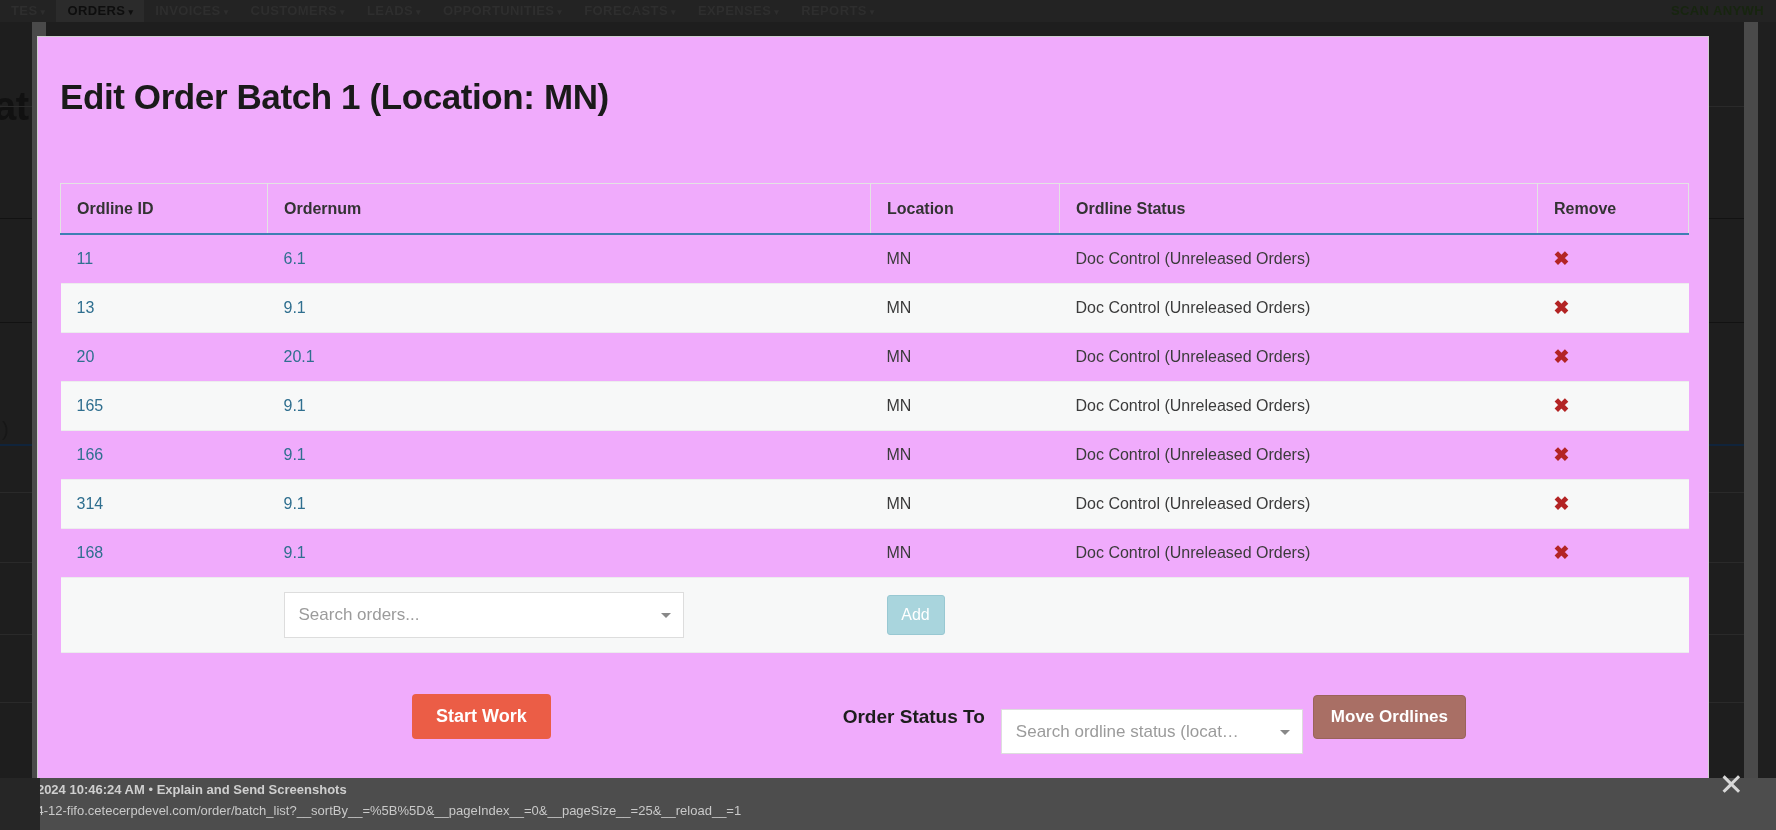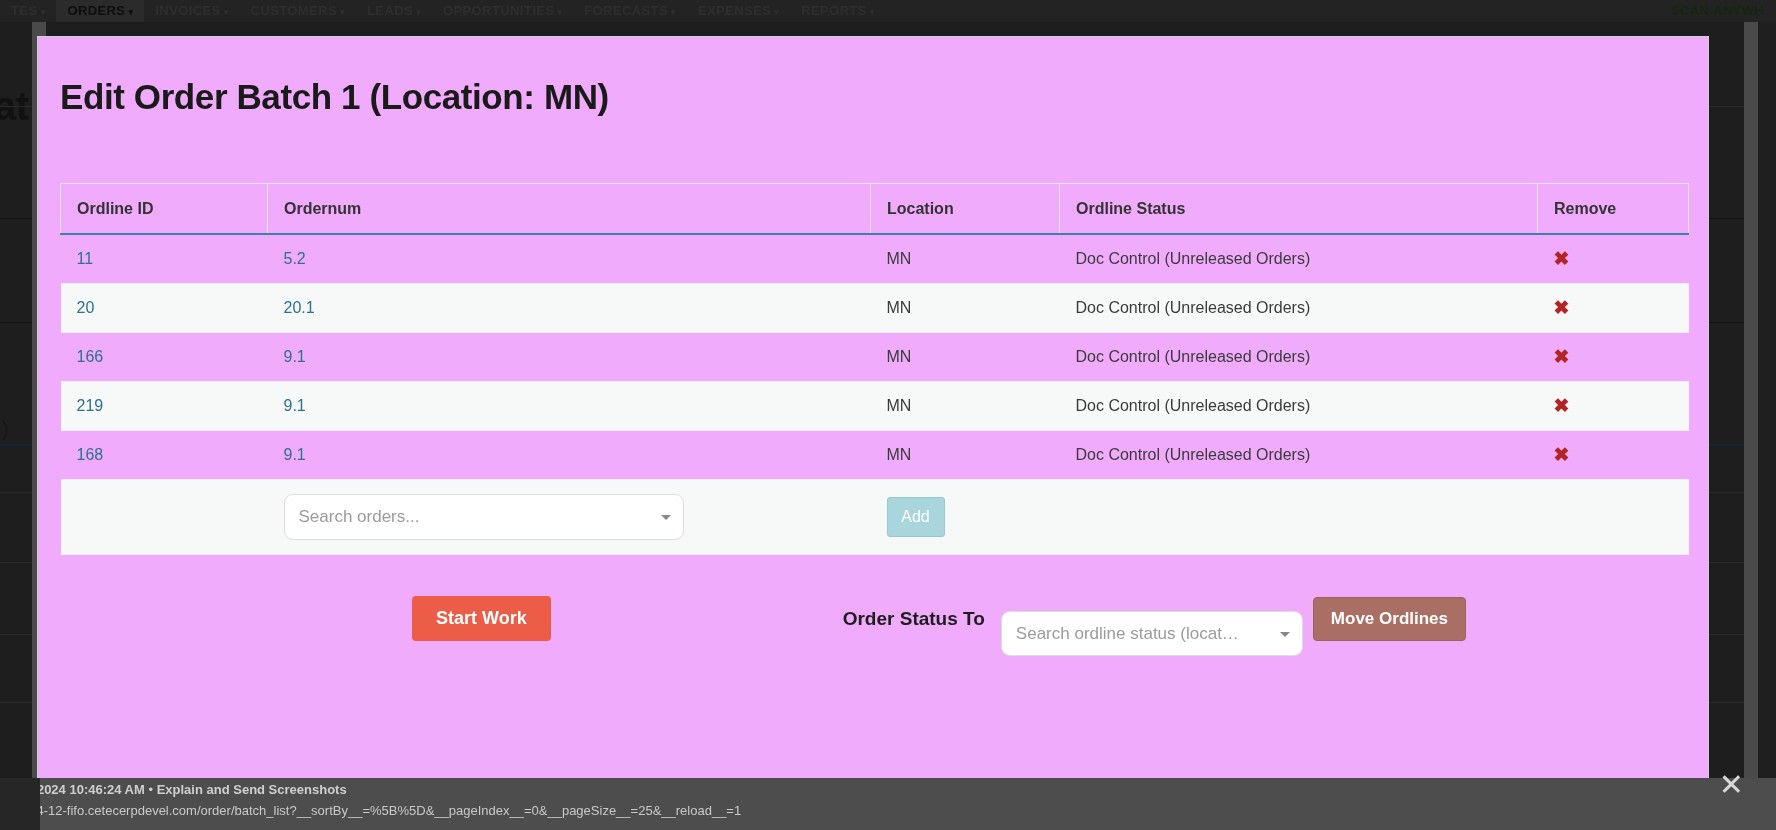--- a/index.html
+++ b/index.html
@@ -168,21 +168,21 @@
   }
 
   
   .addrow td { padding: 14px 16px 18px 16px; border-bottom: 1px solid #eceded; }
   .select2 {
     position: relative;
     width: 400px;
     height: 46px;
     border: 1px solid #ddd;
     background: #fff;
-    border-radius: 9px;
+    border-radius: 0;
     display: flex;
     align-items: center;
     cursor: pointer;
   }
   .select2 .ph {
     font-size: 17px;
     color: #9b9b9b;
     padding-left: 14px;
     white-space: nowrap;
     overflow: hidden;
@@ -348,41 +348,55 @@
             <th>Ordline ID</th>
             <th>Ordernum</th>
             <th>Location</th>
             <th>Ordline Status</th>
             <th>Remove</th>
           </tr>
         </thead>
         <tbody>
           <tr>
             <td><a class="cell-link" href="#">11</a></td>
-            <td><a class="cell-link" href="#">5.2</a></td>
+            <td><a class="cell-link" href="#">6.1</a></td>
+            <td>MN</td>
+            <td>Doc Control (Unreleased Orders)</td>
+            <td><span class="x-icon">✖</span></td>
+          </tr>
+          <tr>
+            <td><a class="cell-link" href="#">13</a></td>
+            <td><a class="cell-link" href="#">9.1</a></td>
             <td>MN</td>
             <td>Doc Control (Unreleased Orders)</td>
             <td><span class="x-icon">✖</span></td>
           </tr>
           <tr>
             <td><a class="cell-link" href="#">20</a></td>
             <td><a class="cell-link" href="#">20.1</a></td>
             <td>MN</td>
             <td>Doc Control (Unreleased Orders)</td>
             <td><span class="x-icon">✖</span></td>
           </tr>
           <tr>
+            <td><a class="cell-link" href="#">165</a></td>
+            <td><a class="cell-link" href="#">9.1</a></td>
+            <td>MN</td>
+            <td>Doc Control (Unreleased Orders)</td>
+            <td><span class="x-icon">✖</span></td>
+          </tr>
+          <tr>
             <td><a class="cell-link" href="#">166</a></td>
             <td><a class="cell-link" href="#">9.1</a></td>
             <td>MN</td>
             <td>Doc Control (Unreleased Orders)</td>
             <td><span class="x-icon">✖</span></td>
           </tr>
           <tr>
-            <td><a class="cell-link" href="#">219</a></td>
+            <td><a class="cell-link" href="#">314</a></td>
             <td><a class="cell-link" href="#">9.1</a></td>
             <td>MN</td>
             <td>Doc Control (Unreleased Orders)</td>
             <td><span class="x-icon">✖</span></td>
           </tr>
           <tr>
             <td><a class="cell-link" href="#">168</a></td>
             <td><a class="cell-link" href="#">9.1</a></td>
             <td>MN</td>
             <td>Doc Control (Unreleased Orders)</td>

